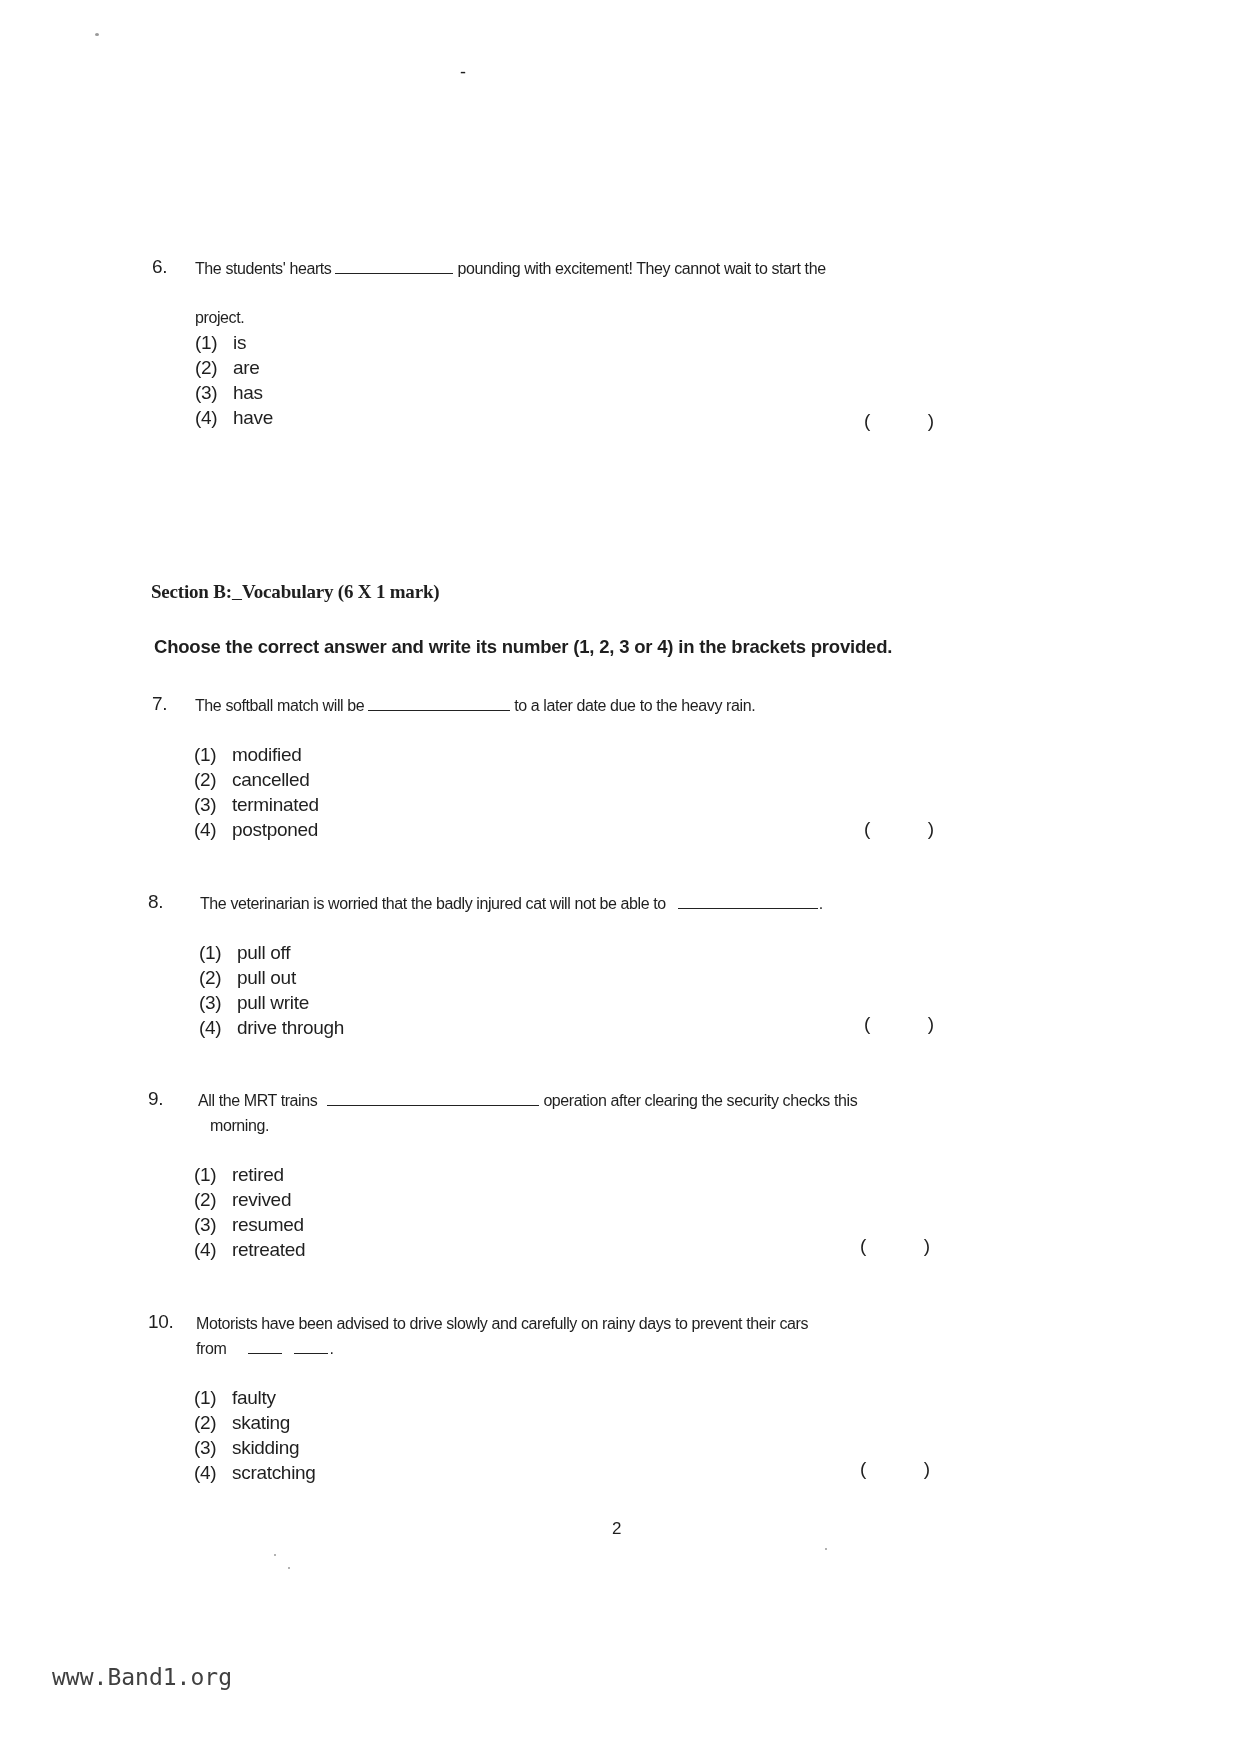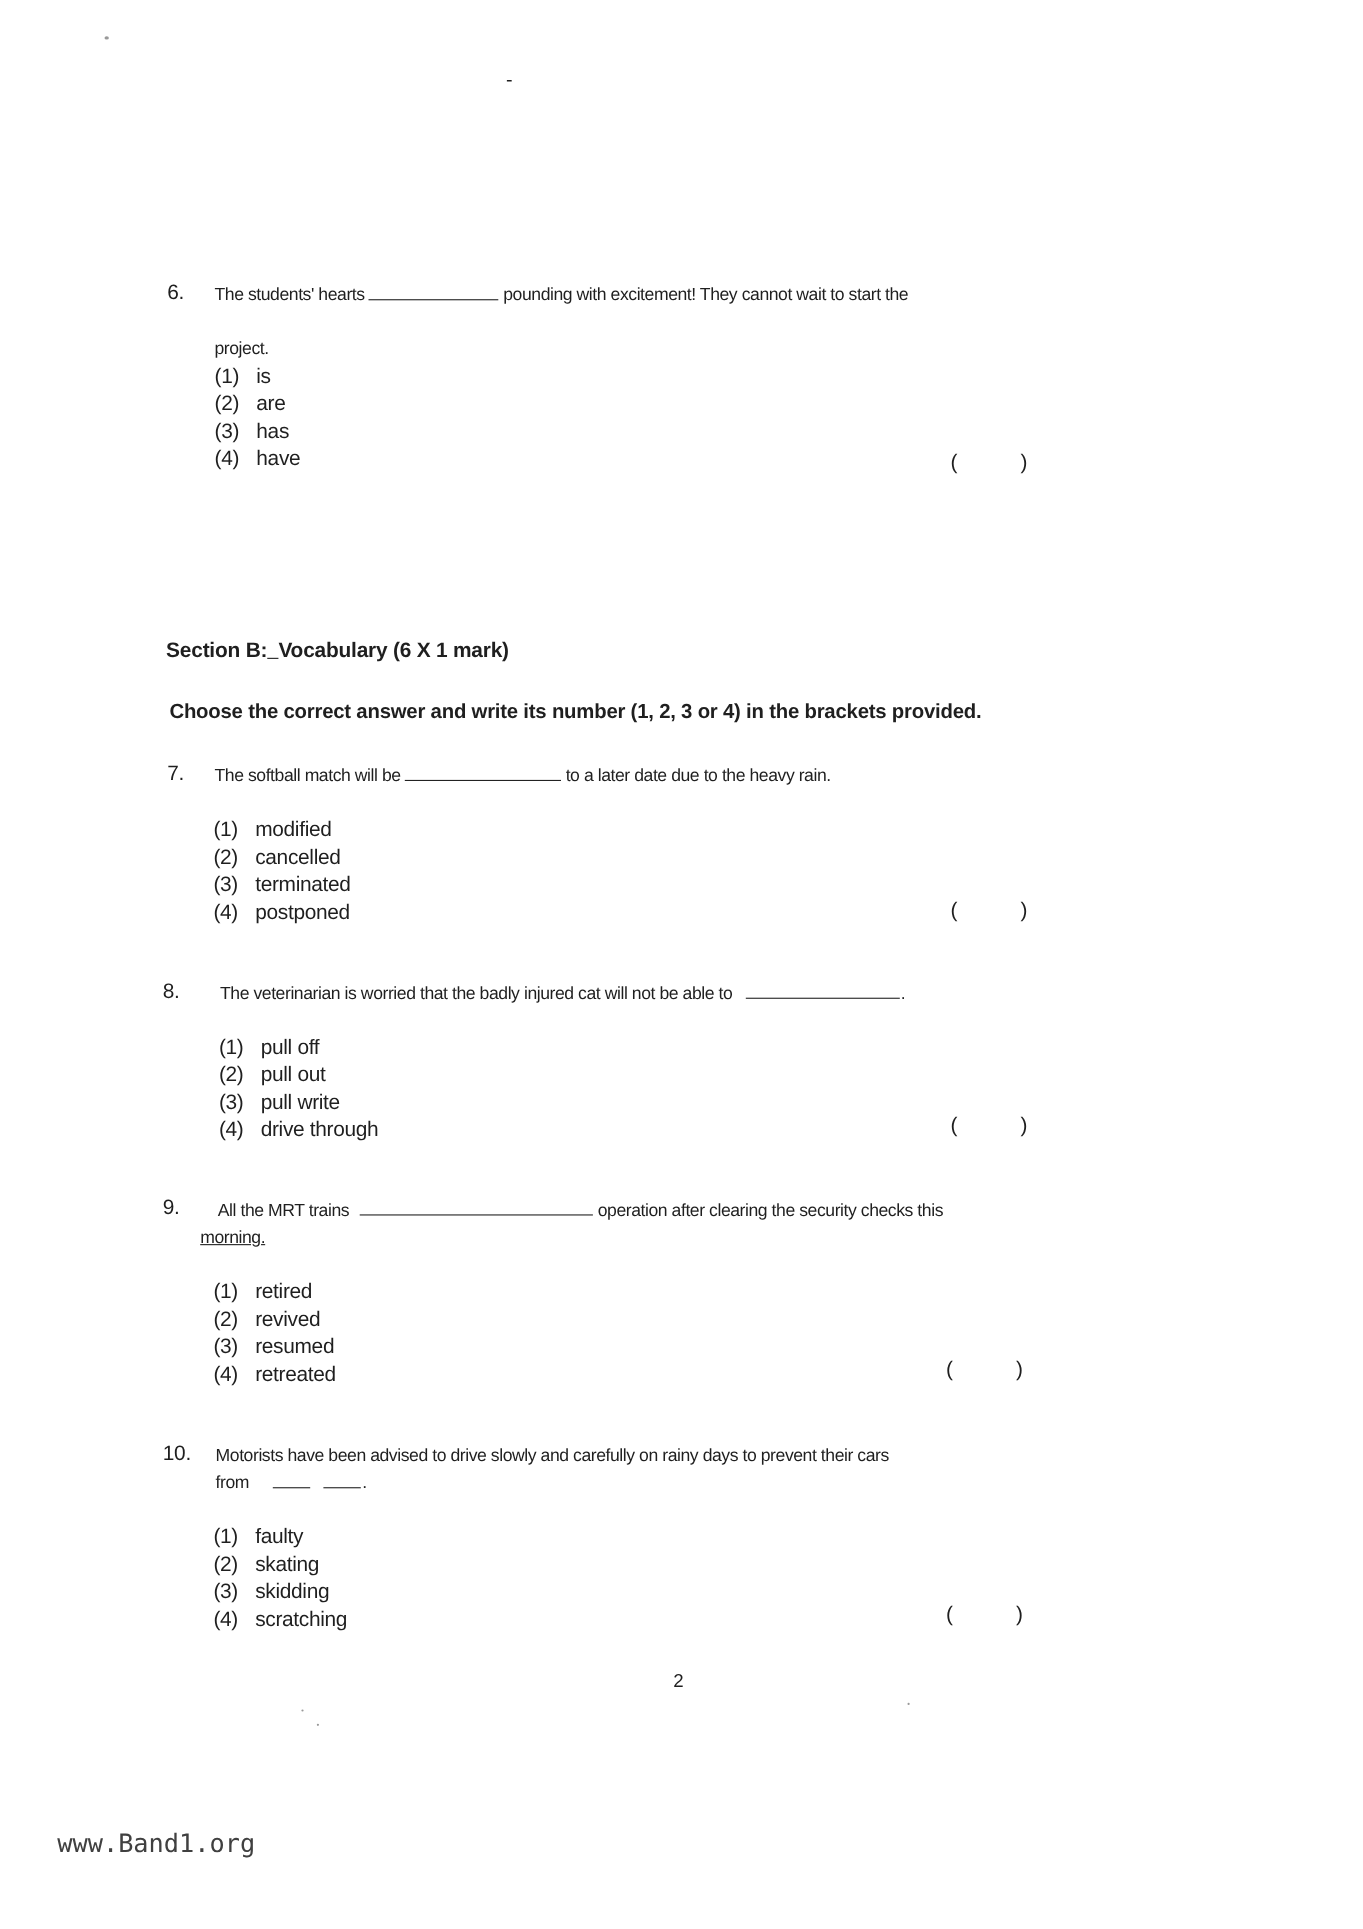--- a/index.html
+++ b/index.html
@@ -9,21 +9,21 @@
     }
     .abs { position: absolute; }
     .q-num { position: absolute; font-size: 19px; letter-spacing: -0.3px; }
     .q-text { position: absolute; font-size: 16px; letter-spacing: -0.4px; line-height: 25px; white-space: nowrap; }
     .blank { display: inline-block; border-bottom: 1.5px solid #222; vertical-align: baseline; height: 1px; margin: 0 4px; }
     .opts { position: absolute; font-size: 19px; line-height: 25px; letter-spacing: -0.3px; }
     .opt { white-space: nowrap; }
     .opt .n { display: inline-block; width: 38px; }
     .brackets { position: absolute; font-size: 19px; width: 70px; display: flex; justify-content: space-between; }
     .section-title { position: absolute; left: 151px; top: 581px; font-size: 19px; font-weight: bold; text-decoration: underline; letter-spacing: -0.2px; }
-    .section-title span { display: inline-block; }
+    .section-title span { display: inline-block; font-family: Liberation Serif, serif; }
     .instructions { position: absolute; left: 154px; top: 636px; font-size: 18.5px; font-weight: bold; letter-spacing: -0.2px; white-space: nowrap; text-align: right; }
     .page-num { position: absolute; left: 612px; top: 1519px; font-size: 17px; }
     .watermark { position: absolute; left: 52px; top: 1664px; font-family: "DejaVu Sans Mono", monospace; font-size: 23px; color: #404040; }
     .speck { position: absolute; background: #999; border-radius: 50%; }
   </style>
 </head>
 <body>
 
 <div class="speck" style="left:95px;top:33px;width:4px;height:3px;"></div>
 <div class="abs" style="left:460px;top:62px;font-size:18px;">-</div>
@@ -83,21 +83,21 @@
     <span>(</span>
       <span>)</span>
   </div>
 </div>
 
 <div>
   <div class="q-num" style="left:148px;top:1088px;">9.</div>
   <div class="q-text" style="left:198px;top:1088px;">
     <span>All the MRT trains</span><span class="blank" style="width:212px;margin-left:10px;"></span><span>operation after clearing the security checks this</span>
   </div>
-  <div class="q-text" style="left:182px;top:1113px;text-decoration:underline;">morning.</div>
+  <div class="q-text" style="left:210px;top:1113px;">morning.</div>
   <div class="opts" style="left:194px;top:1162px;">
     <div class="opt"><span class="n">(1)</span><span>retired</span></div>
     <div class="opt"><span class="n">(2)</span><span>revived</span></div>
     <div class="opt"><span class="n">(3)</span><span>resumed</span></div>
     <div class="opt"><span class="n">(4)</span><span>retreated</span></div>
   </div>
   <div class="brackets" style="left:860px;top:1235px;">
     <span>(</span>
       <span>)</span>
   </div>

